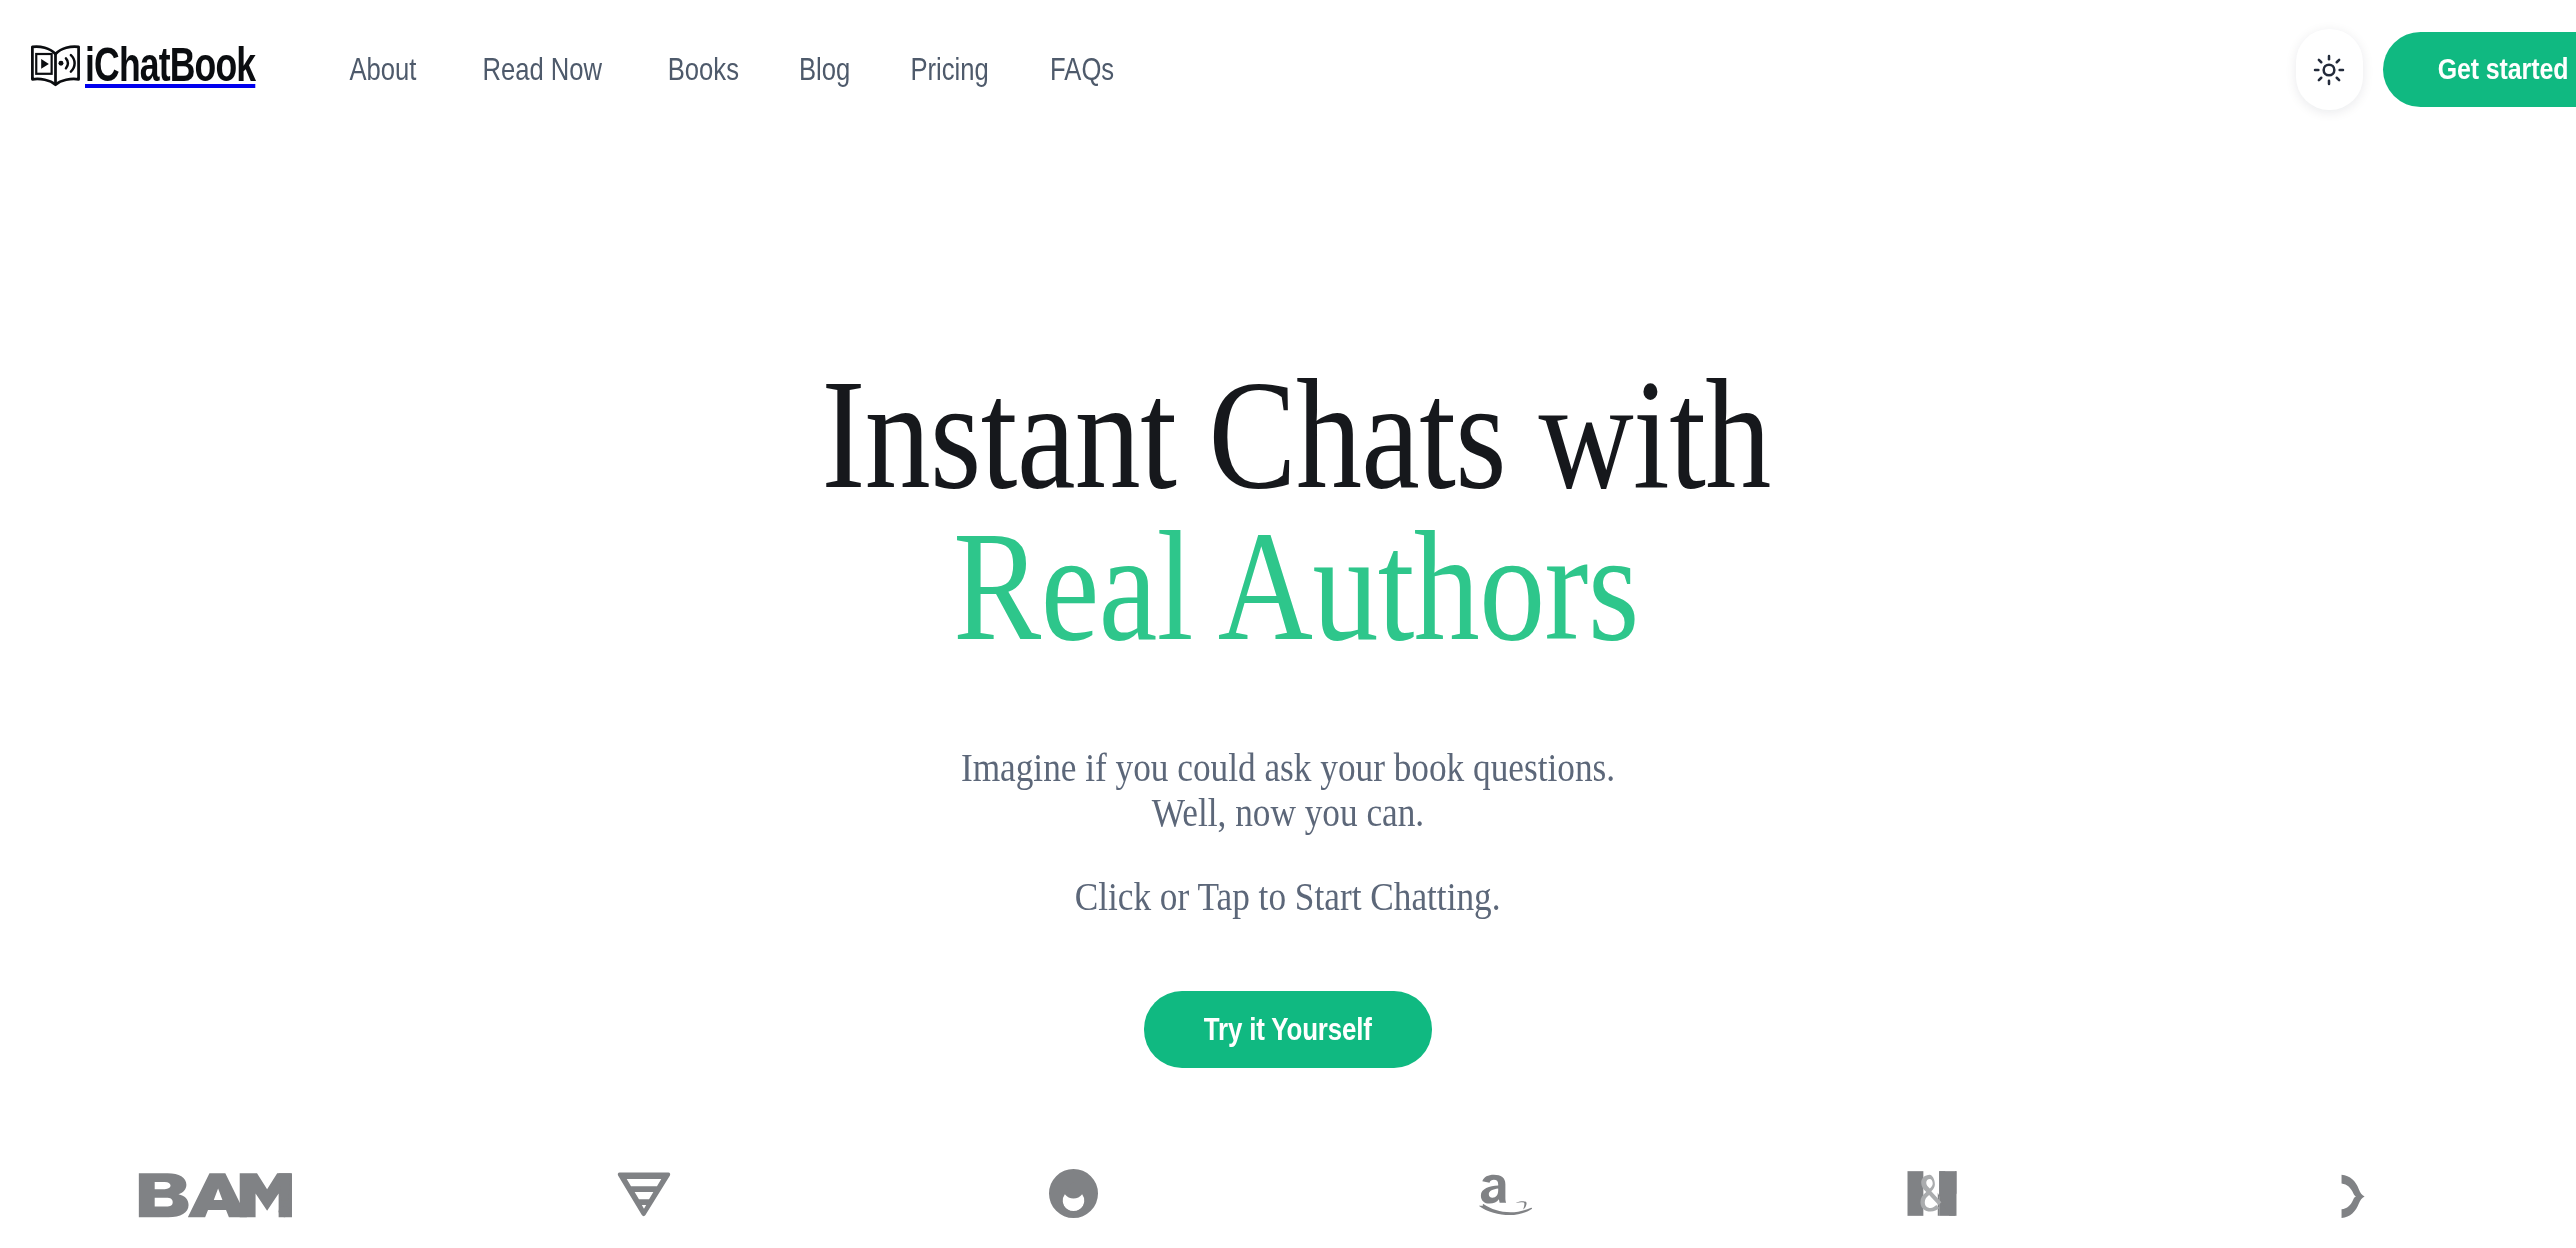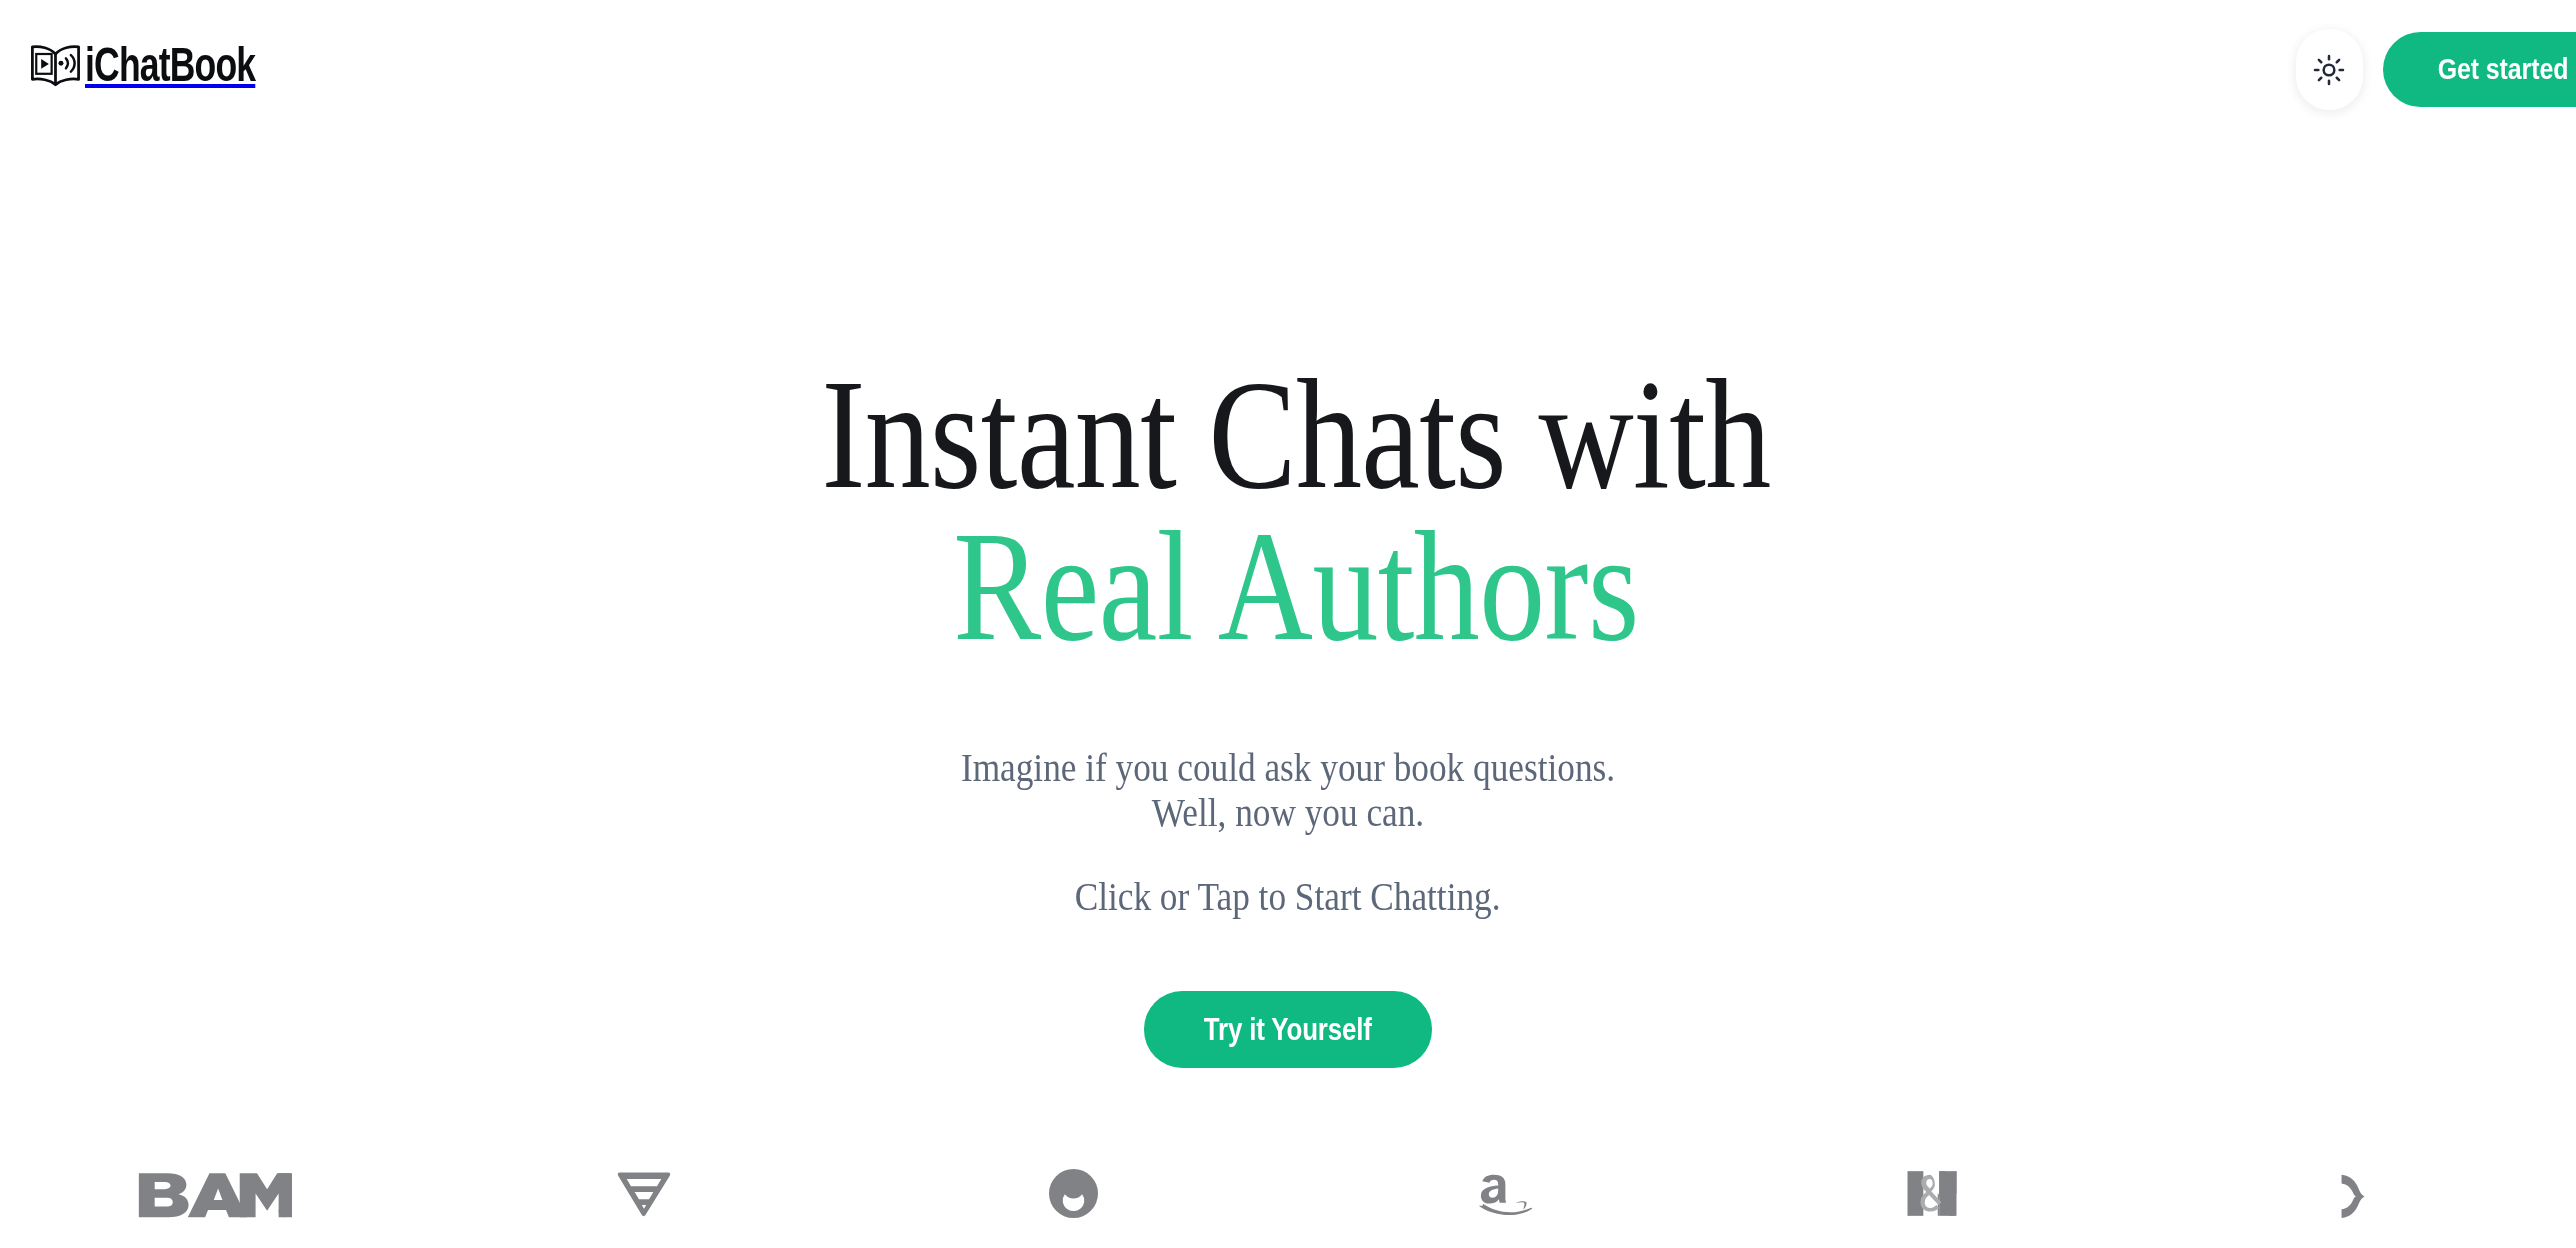--- a/index.html
+++ b/index.html
@@ -232,20 +232,28 @@
           <rect x="15" y="20" width="28" height="36" fill="none" stroke="#0b0d10" stroke-width="4"></rect>
           <path d="M24 29 L24 47 L38 38 Z" fill="#0b0d10"></path>
           <circle cx="60" cy="37" r="4.5" fill="#0b0d10"></circle>
           <path d="M69 28 A13 13 0 0 1 69 46" fill="none" stroke="#0b0d10" stroke-width="4.5" stroke-linecap="round"></path>
           <path d="M78 22 A20 20 0 0 1 78 52" fill="none" stroke="#0b0d10" stroke-width="4.5" stroke-linecap="round"></path>
         </svg>
       </span>
       <span class="brand-name">iChatBook</span>
     </a>
 
+    <nav class="nav">
+      <a class="nav-link" href="#">About</a>
+      <a class="nav-link" href="#">Read Now</a>
+      <a class="nav-link" href="#">Books</a>
+      <a class="nav-link" href="#">Blog</a>
+      <a class="nav-link" href="#">Pricing</a>
+      <a class="nav-link" href="#">FAQs</a>
+    </nav>
 
     <div class="header-right">
       <button class="theme-toggle">
         <span>
           <svg viewBox="0 0 24 24" fill="none" stroke="#232b3b" stroke-width="1.9" stroke-linecap="round">
             <circle cx="12" cy="12" r="4"></circle>
             <line x1="12" y1="1.5" x2="12" y2="4"></line>
             <line x1="12" y1="20" x2="12" y2="22.5"></line>
             <line x1="1.5" y1="12" x2="4" y2="12"></line>
             <line x1="20" y1="12" x2="22.5" y2="12"></line>

